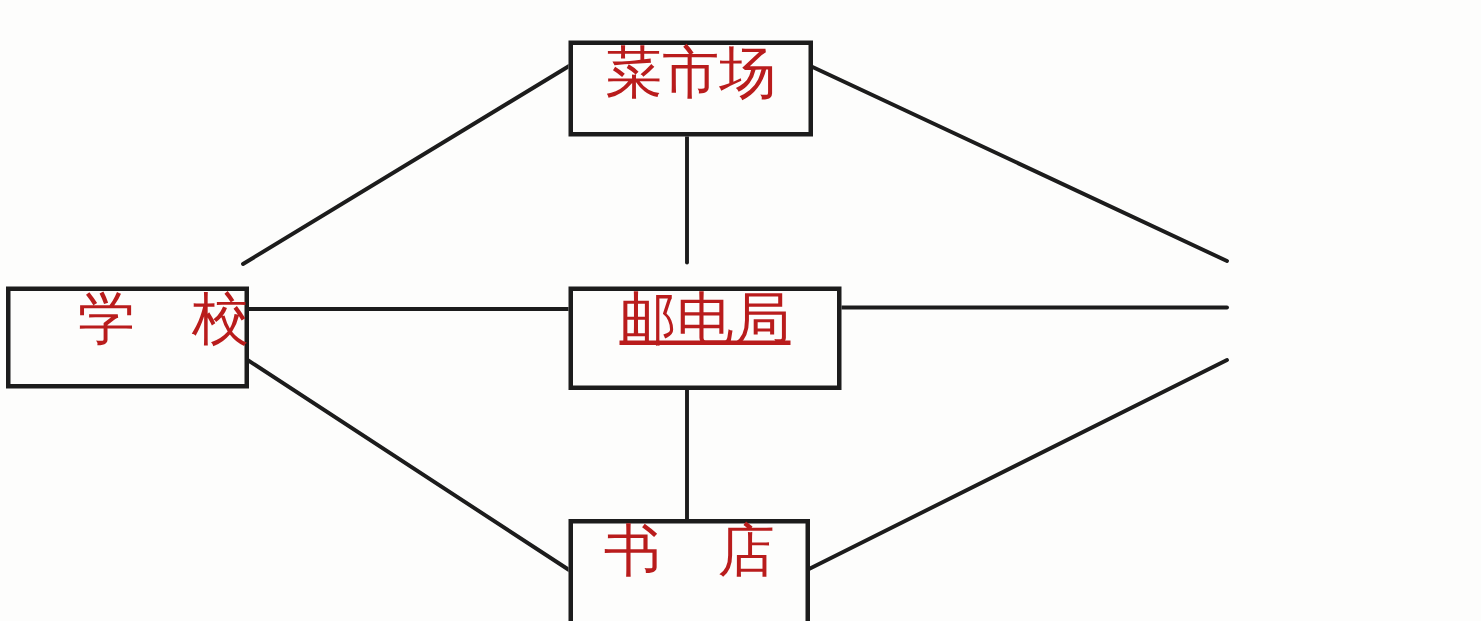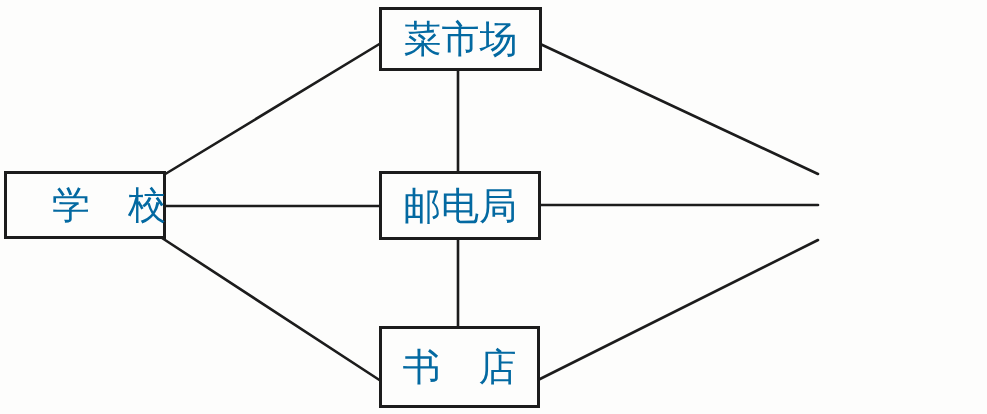--- a/index.html
+++ b/index.html
@@ -26,30 +26,31 @@
     stroke: var(--ink, #1c1c1c);
     stroke-width: 2.6;
     stroke-linecap: round;
   }
   .node {
     position: absolute;
     box-sizing: border-box;
     border: 3px solid var(--ink, #1c1c1c);
     background: var(--paper, #fdfdfc);
     display: flex;
-    align-items: center;
+    align-items: flex-start;
     justify-content: center;
     font-size: 38px;
     line-height: 1;
-    color: #0369a1;
+    color: #b91c1c;
     white-space: nowrap;
+    margin-top: 20px;
   }
   .node-market    { left: 379px; top: 7px;   width: 163px; height: 64px; }
   .node-school    { left: 4px;   top: 171px; width: 162px; height: 68px; padding-left: 48px; }
-  .node-post      { left: 379px; top: 171px; width: 162px; height: 69px; }
+  .node-post      { left: 379px; top: 171px; width: 182px; height: 69px; text-decoration: underline; }
   .node-maomao    { left: 814px; top: 171px; width: 162px; height: 68px; }
   .node-bookstore { left: 379px; top: 326px; width: 161px; height: 82px; }
 </style>
 </head>
 <body>
 
 <div class="canvas">
 
   <svg class="edges" viewBox="0 0 987 414" xmlns="http://www.w3.org/2000/svg">
     <line class="edge" x1="162" y1="176" x2="386" y2="40"></line>

